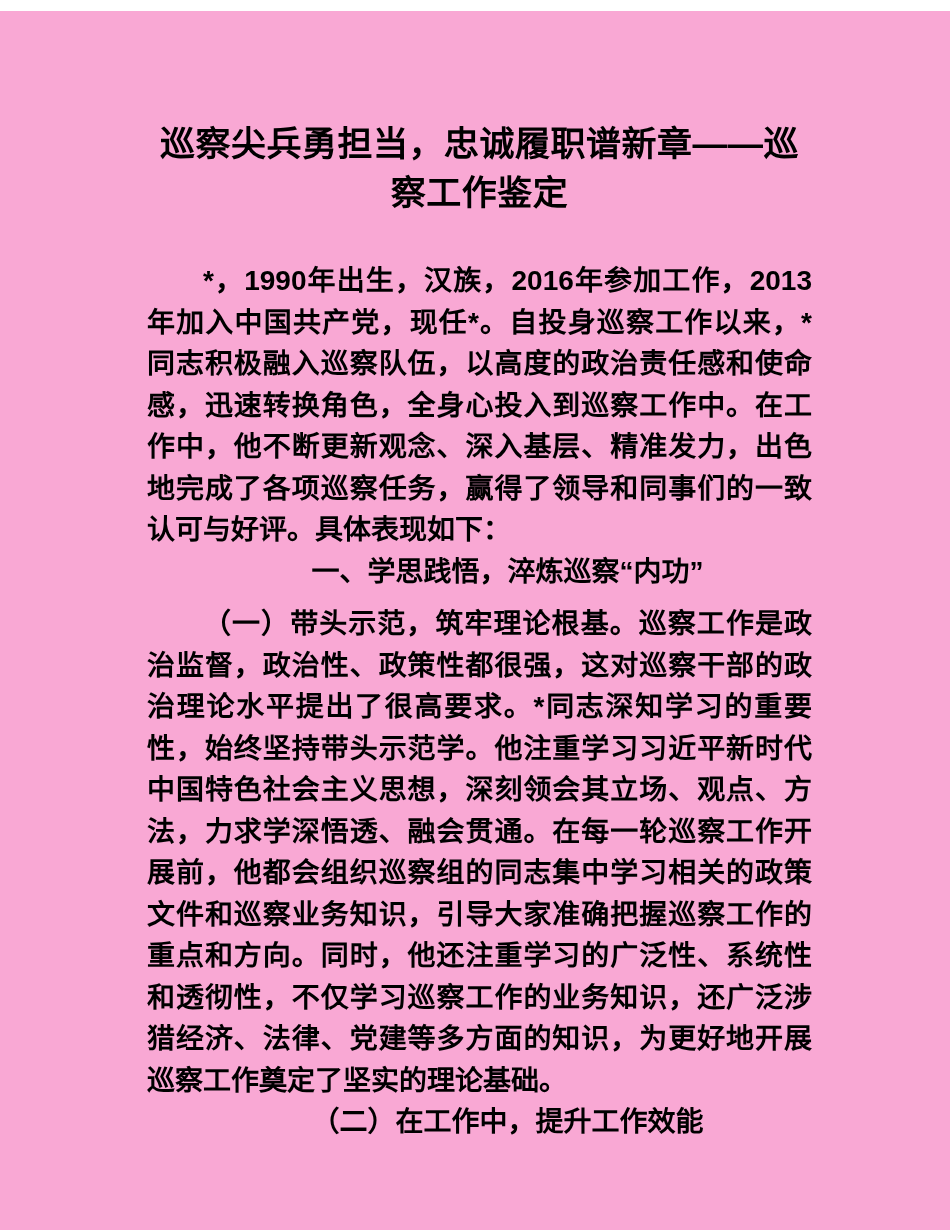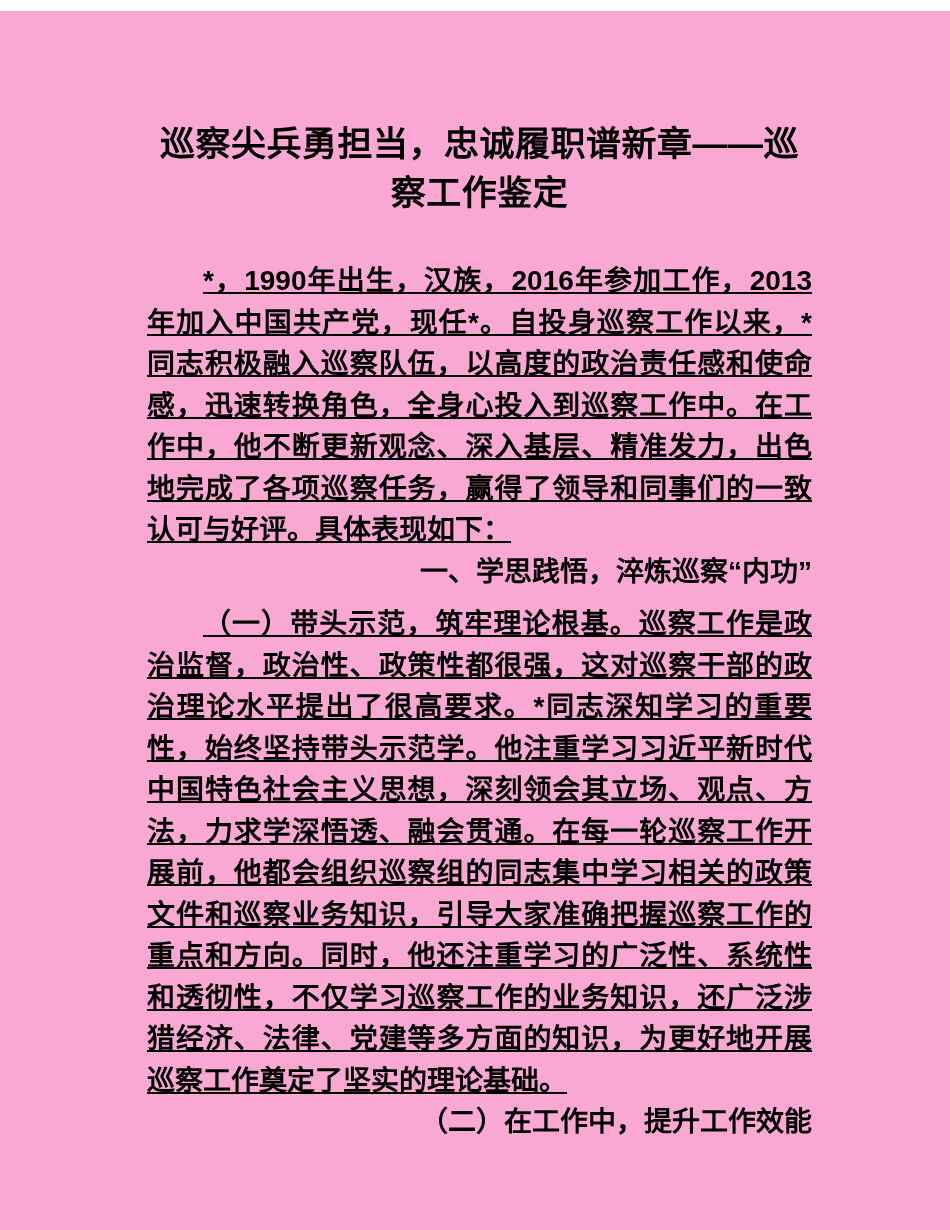--- a/index.html
+++ b/index.html
@@ -45,32 +45,31 @@
     margin: 0;
     padding: 0;
     font-size: 28px;
     font-weight: 600;
     line-height: 41.5px;
     text-align: justify;
     text-justify: inter-ideograph;
     text-indent: 56px;
     word-break: break-all;
     letter-spacing: 0px;
-    text-decoration: underline;
   }
   .para-gap-first { margin-top: 43px; }
   .para-gap       { margin-top: 11px; }
   .section-heading {
     margin: 0;
     padding: 0;
     font-size: 28px;
     font-weight: 600;
     line-height: 41.5px;
     text-indent: 56px;
-    text-align: right;
+    text-align: center;
     word-break: break-all;
   }
 </style>
 </head>
 <body>
 
 <div class="page">
   <div class="content">
 
     <h1 class="doc-title">巡察尖兵勇担当，忠诚履职谱新章——巡察工作鉴定</h1>

